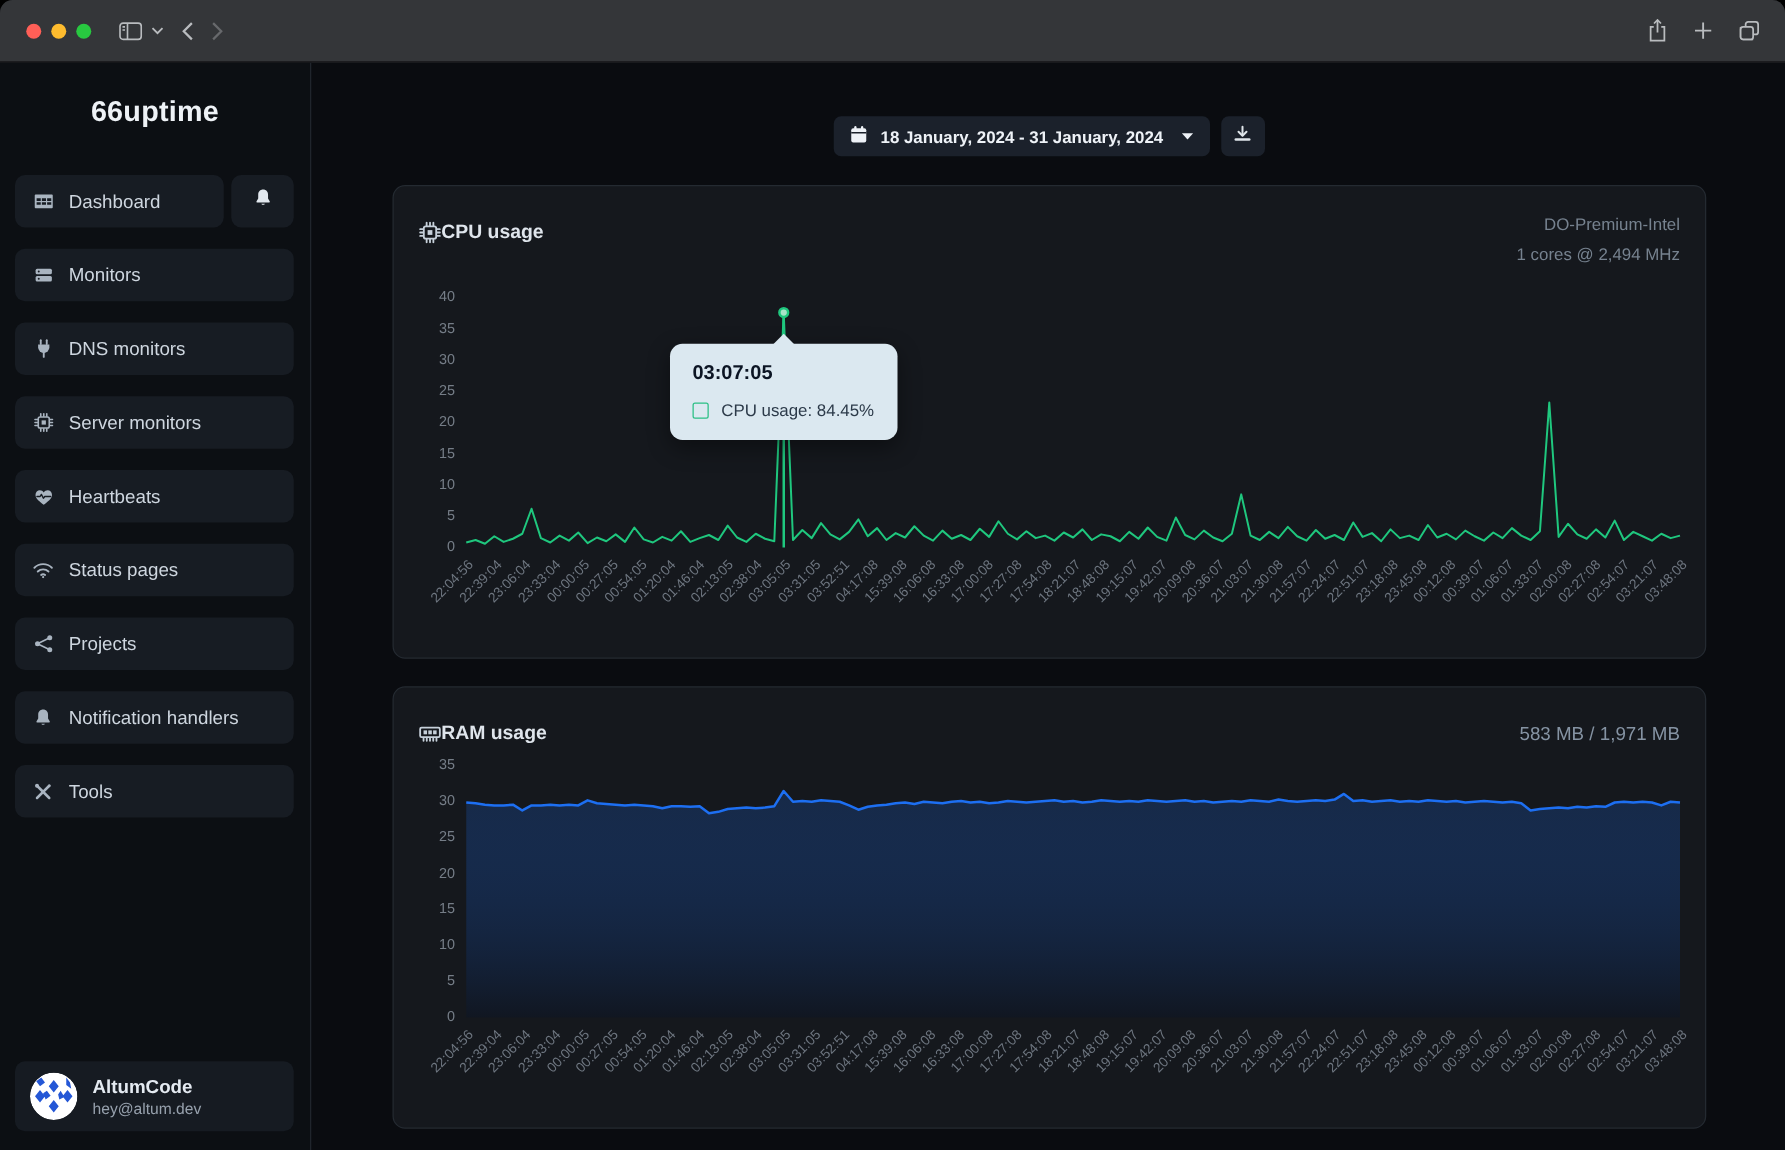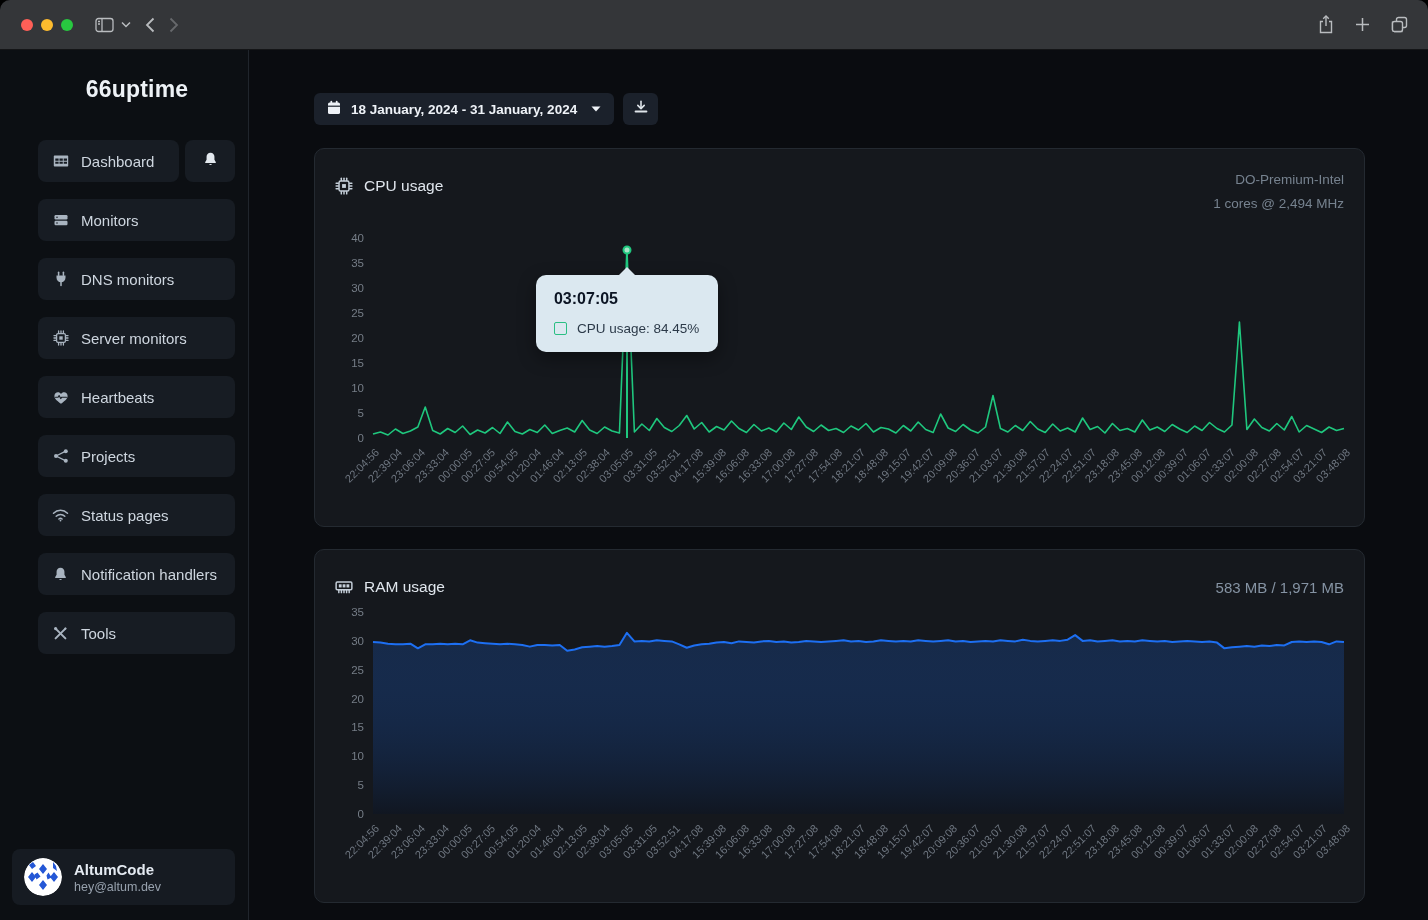--- a/index.html
+++ b/index.html
@@ -20,50 +20,50 @@
   .urlbar { position:absolute; left:50%; top:10px; transform:translateX(-50%);
     width:580px; height:31px; background:#3e4042; border-radius:8px;
     display:flex; align-items:center; justify-content:center; }
   .url-text { color:#e4e5e6; font-size:13px; letter-spacing:.1px; }
   .reload { position:absolute; right:9px; top:6px; color:#c3c5c7; }
   .chrome-right { position:absolute; right:20px; display:flex; align-items:center; gap:21px; }
 
   
   .app { flex:1; display:flex; overflow:hidden; background:#0a0c10; }
   .sidebar { width:249px; flex:0 0 249px; background:#0c0f13; border-right:1px solid #20252c;
-    position:relative;padding-left:26px; }
+    position:relative; }
   .logo { text-align:center; margin-top:26px; color:#eef2f6; font-size:23px; font-weight:600;
     letter-spacing:.2px; }
   .nav { margin-top:37px; padding:0 13px 0 12px; }
   .nav-row { display:flex; gap:6px; margin-bottom:17px; }
   .nav-item { background:#171c23; border-radius:8px; height:42px; display:flex; align-items:center;
     gap:12px; padding:0 14px; color:#ced6df; font-size:15px; flex:1; cursor:pointer; }
   .nav-item .ic { color:#a9b4c0; width:17px; display:flex; justify-content:center; flex:0 0 17px; }
   .bell-btn { background:#171c23; border-radius:8px; width:50px; flex:0 0 50px; height:42px;
     display:flex; align-items:center; justify-content:center; color:#e2e8ee; cursor:pointer; }
   .user-card { position:absolute; left:12px; right:13px; bottom:15px; height:56px;
     background:#161b22; border-radius:8px; display:flex; align-items:center; gap:12px;
     padding:0 12px; }
   .avatar { width:38px; height:38px; border-radius:50%; overflow:hidden; flex:0 0 38px; }
   .user-name { color:#e4eaf1; font-size:15px; font-weight:600; }
   .user-email { color:#97a1ad; font-size:12.5px; margin-top:2px; }
 
   
   .main { flex:1; padding:43px 63px 0 65px; overflow:hidden; }
-  .toprow { display:flex; justify-content:flex-start; gap:9px; margin-bottom:23px; }
+  .toprow { display:flex; justify-content:center; gap:9px; margin-bottom:23px; }
   .date-btn { height:32px; background:#1b212b; border-radius:6px; display:flex; align-items:center;
     gap:10px; padding:0 13px; color:#eef2f7; font-size:13.5px; font-weight:600; cursor:pointer; }
   .dl-btn { height:32px; width:35px; background:#1b212b; border-radius:6px; display:flex;
     align-items:center; justify-content:center; color:#dfe5ea; cursor:pointer; }
 
   .card { background:#15181d; border:1px solid #242a31; border-radius:10px; padding:19px 20px 0;
     margin-bottom:22px; }
   .card-head { display:flex; justify-content:space-between; align-items:flex-start; }
-  .card-title { display:flex; align-items:center; gap:11px; color:#dfe5ec; font-size:15.5px;
-    font-weight:400; padding-top:9px; }
+  .card-title { display:flex; align-items:center; color:#dfe5ec; font-size:15.5px;
+    font-weight:700; padding-top:9px; }
   .card-title .ic { color:#c6d0da; display:flex; }
   .card-meta { text-align:right; color:#76828f; font-size:13.5px; line-height:24px; }
   .ram-val { color:#8593a3; font-size:15px; padding-top:10px; }
 
   .chart { display:grid; grid-template-columns:38px 1fr; margin-top:14px; }
   .cpu .chart { grid-template-rows:200px 88px; margin-top:22px; }
   .ram .chart { grid-template-rows:202px 88px; margin-top:16px; }
   .yticks { position:relative; grid-column:1; grid-row:1; }
   .ytick { position:absolute; right:9px; transform:translateY(-50%); color:#757d87;
     font-size:11.5px; }
@@ -233,41 +233,41 @@
                   <path d="M8 13.8C4.9 11.3 1.4 8.9 1.4 5.9 1.4 3.8 3 2.2 4.9 2.2c1.3 0 2.4.7 3.1 1.7.7-1 1.8-1.7 3.1-1.7 1.9 0 3.5 1.6 3.5 3.7 0 3-3.5 5.4-6.6 7.9z"></path>
                   <path d="M2.5 7.2h2.6l1-1.7 1.6 3.1 1.1-1.4h4.7" fill="none" stroke="#171c23" stroke-width="1.1" stroke-linejoin="round" stroke-linecap="round"></path>
                 </svg>
             </span>
             <span>Heartbeats</span>
           </div>
         </div>
         <div class="nav-row">
           <div class="nav-item">
             <span class="ic">
+              <svg width="17" height="14" viewBox="0 0 17 14" fill="none" stroke="currentColor" stroke-width="1.5" stroke-linecap="round">
+                  <path d="M1.5 5.2a10 10 0 0 1 14 0"></path>
+                  <path d="M4.2 8.2a6.2 6.2 0 0 1 8.6 0"></path>
+                  <path d="M6.9 11a2.6 2.6 0 0 1 3.2 0"></path>
+                  <circle cx="8.5" cy="12.6" r="0.9" fill="currentColor" stroke="none"></circle>
+                </svg>
+            </span>
+            <span>Status pages</span>
+          </div>
+        </div>
+        <div class="nav-row">
+          <div class="nav-item">
+            <span class="ic">
               <svg width="16" height="16" viewBox="0 0 16 16" fill="currentColor">
                   <circle cx="3" cy="8" r="2"></circle>
                   <circle cx="12.8" cy="3.2" r="2"></circle>
                   <circle cx="12.8" cy="12.8" r="2"></circle>
                   <path d="M3 8 L12.8 3.2 M3 8 L12.8 12.8" stroke="currentColor" stroke-width="1.3"></path>
                 </svg>
             </span>
             <span>Projects</span>
-          </div>
-        </div>
-        <div class="nav-row">
-          <div class="nav-item">
-            <span class="ic">
-              <svg width="17" height="14" viewBox="0 0 17 14" fill="none" stroke="currentColor" stroke-width="1.5" stroke-linecap="round">
-                  <path d="M1.5 5.2a10 10 0 0 1 14 0"></path>
-                  <path d="M4.2 8.2a6.2 6.2 0 0 1 8.6 0"></path>
-                  <path d="M6.9 11a2.6 2.6 0 0 1 3.2 0"></path>
-                  <circle cx="8.5" cy="12.6" r="0.9" fill="currentColor" stroke="none"></circle>
-                </svg>
-            </span>
-            <span>Status pages</span>
           </div>
         </div>
         <div class="nav-row">
           <div class="nav-item">
             <span class="ic">
               <svg width="15" height="17" viewBox="0 0 16 17" fill="currentColor">
                   <path d="M8 1.2c-2.6 0-4.2 1.9-4.2 4.4v3.2L2.4 11.1c-.3.5 0 1.1.6 1.1h10c.6 0 .9-.6.6-1.1l-1.4-2.3V5.6c0-2.5-1.6-4.4-4.2-4.4z"></path>
                   <path d="M6.5 13.2a1.6 1.6 0 0 0 3 0z"></path>
                 </svg>
             </span>

